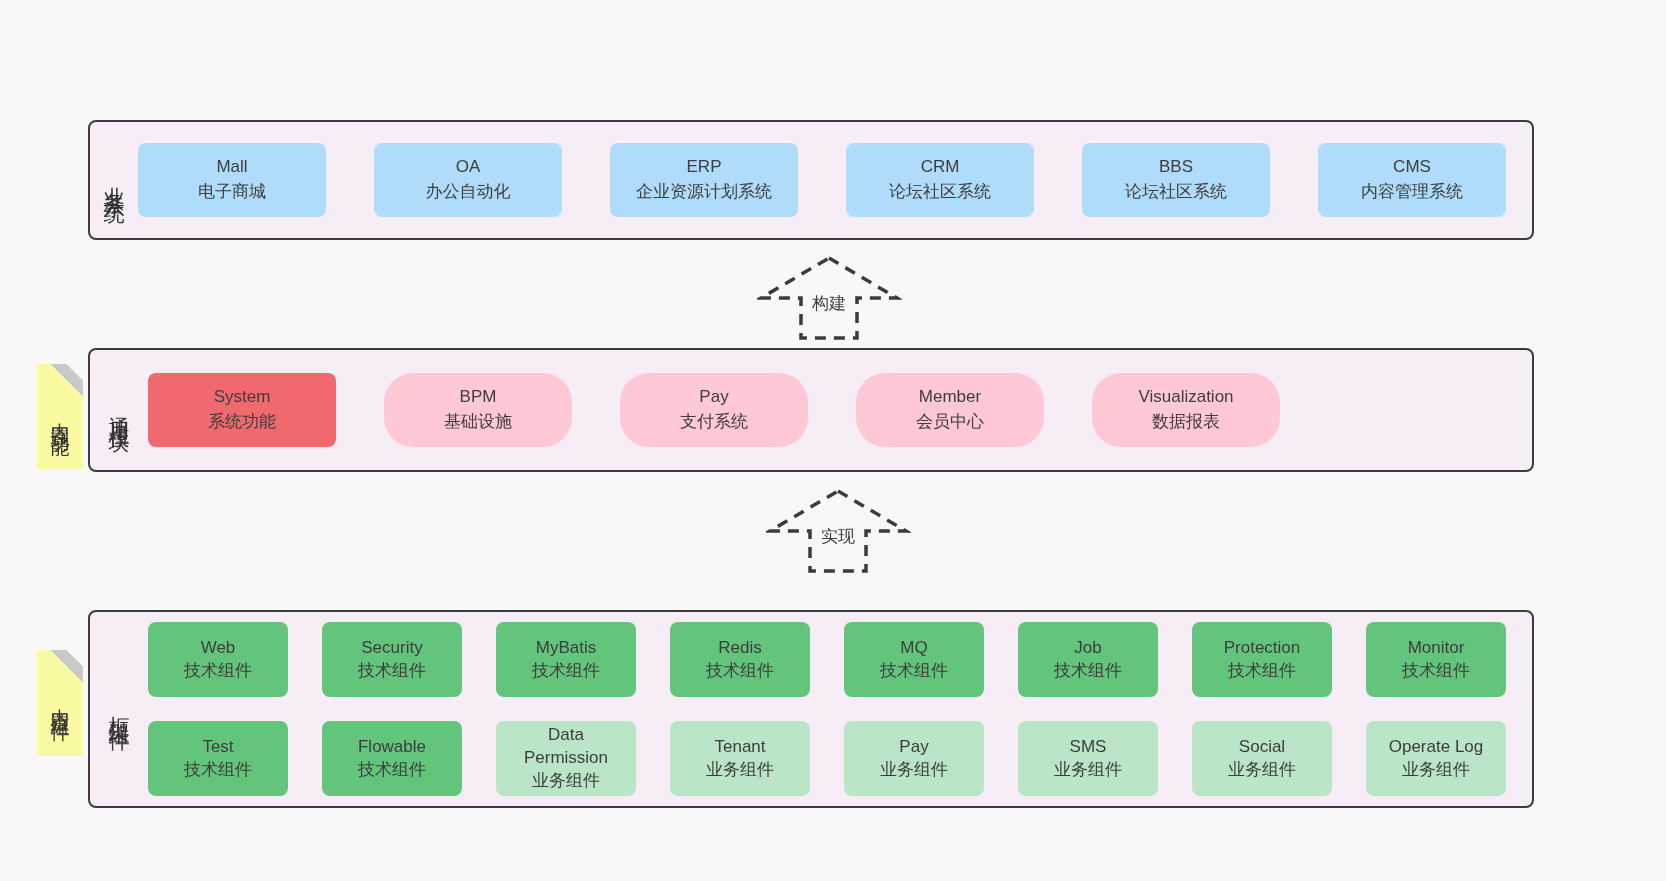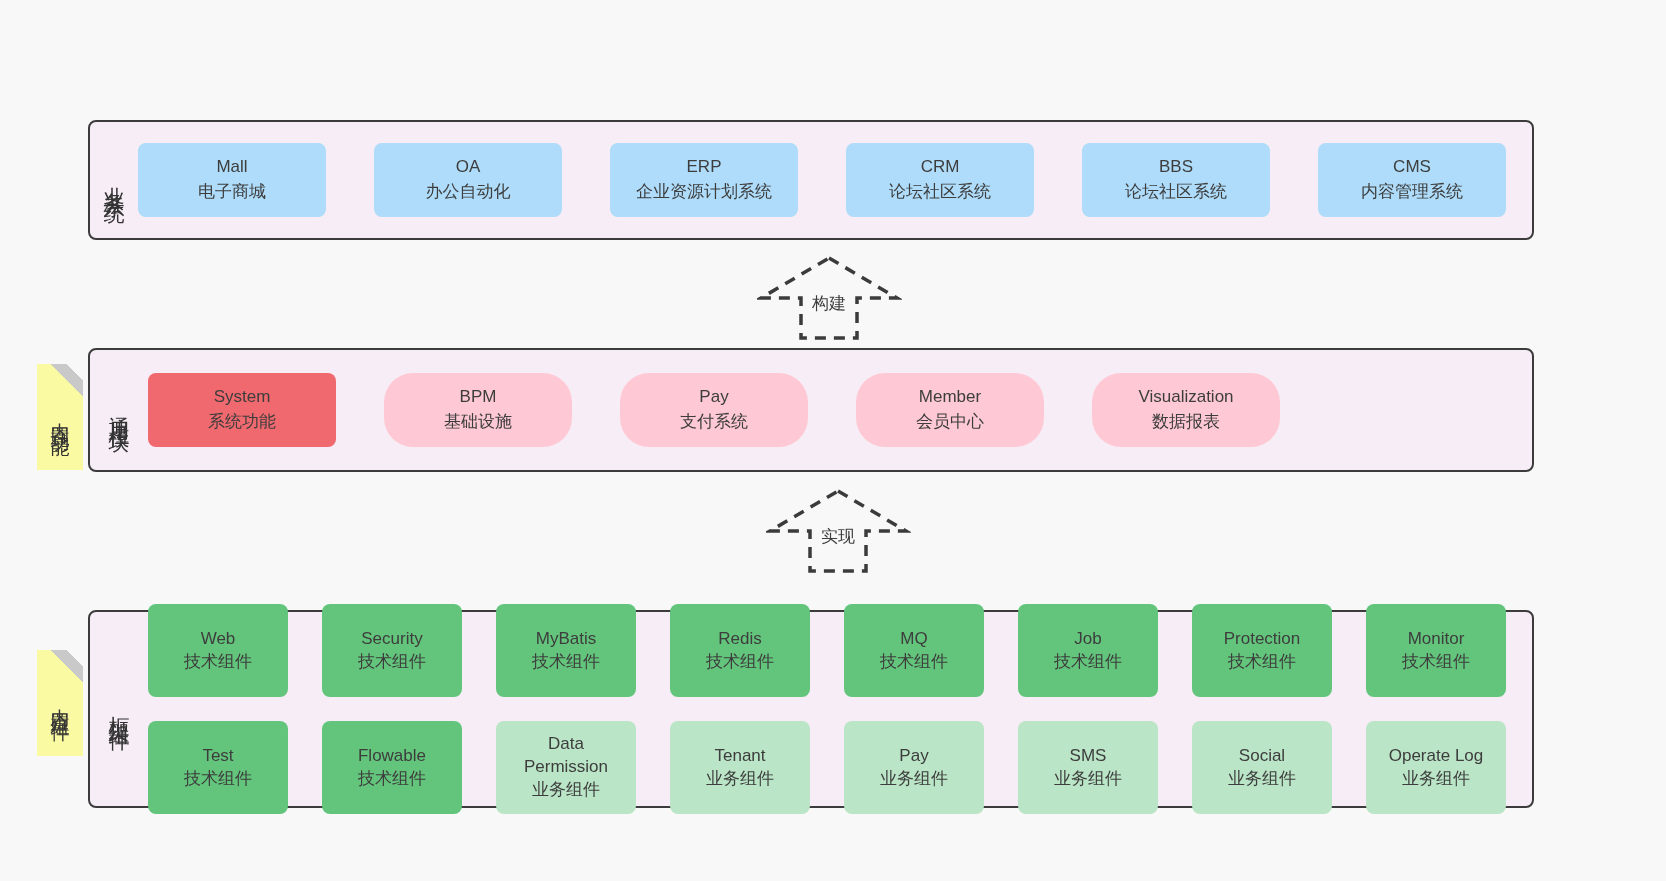--- a/index.html
+++ b/index.html
@@ -29,21 +29,21 @@
   .rows { flex:1; display:flex; flex-direction:column; justify-content:center; gap:24px; padding-right:26px; }
   .box-row { display:flex; gap:48px; }
   #layer2 .box-row { gap:34px; }
 
   .box {
     border-radius:8px; display:flex; flex-direction:column;
     align-items:center; justify-content:center; text-align:center;
     font-size:17px; line-height:1.45; color:var(--text);
   }
   .l6 .box { width:188px; height:74px; }
-  .l8 .box { width:140px; height:93px; line-height:1.35; }
+  .l8 .box { width:140px; height:75px; line-height:1.35; }
   .l8 .box .en { max-width:112px; }
 
   .blue       { background:var(--blue); }
   .red        { background:var(--red); }
   .pink       { background:var(--pink);border-radius:29px; }
   .green      { background:var(--green); }
   .lightgreen { background:var(--lightgreen); }
 
   .sticky {
     position:absolute; left:37px; width:46px;

